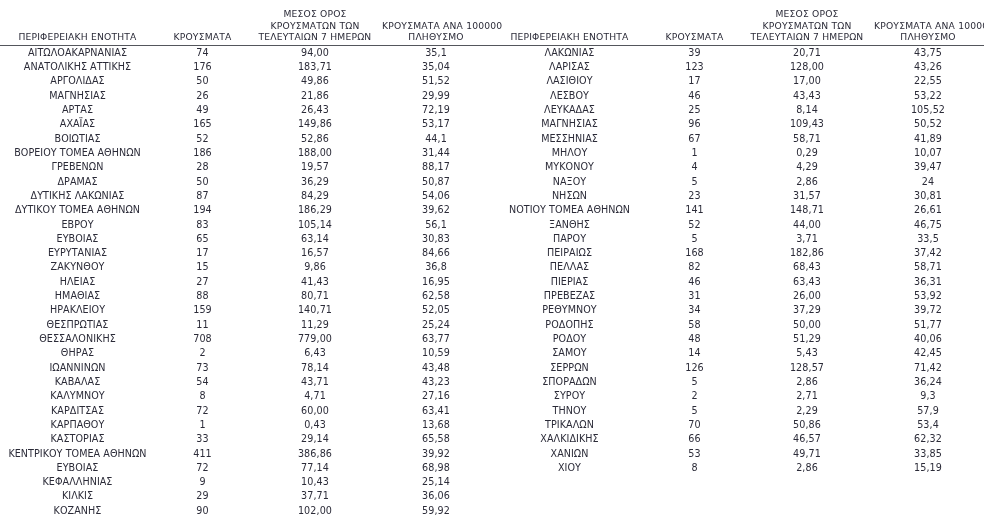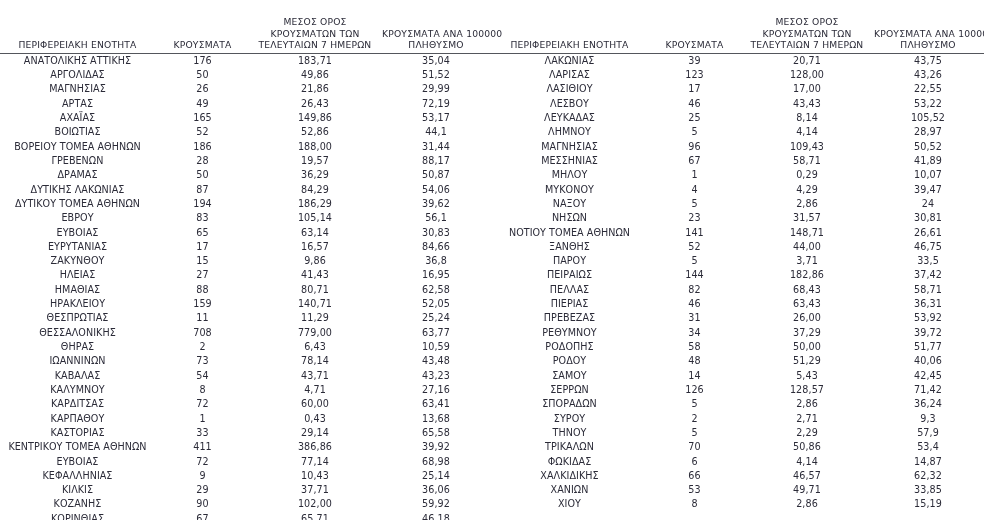--- a/index.html
+++ b/index.html
@@ -40,21 +40,21 @@
 
   table.cases col.c-name  { width: 155px; }
   table.cases col.c-cases { width: 95px; }
   table.cases col.c-avg   { width: 130px; }
   table.cases col.c-rate  { width: 112px; }
 
   thead th {
     font-weight: normal;
     font-size: 9.2px;
     vertical-align: bottom;
-    padding: 16px 2px 2px 2px;
+    padding: 8px 2px 2px 2px;
     line-height: 11.6px;
     border-bottom: 1.6px solid #54565c;
     height: 44px;
     box-sizing: border-box;
     letter-spacing: 0.02em;
   }
 
   thead th .hdr-line { display: block; white-space: nowrap; }
 
   tbody td {
@@ -98,20 +98,26 @@
             <span class="hdr-line">ΤΕΛΕΥΤΑΙΩΝ 7 ΗΜΕΡΩΝ</span>
           </th>
           <th>
             <span class="hdr-line">ΚΡΟΥΣΜΑΤΑ ΑΝΑ 100000</span>
             <span class="hdr-line">ΠΛΗΘΥΣΜΟ</span>
           </th>
         </tr>
       </thead>
       <tbody id="left-body">
           <tr>
+            <td class="name">ΑΙΤΩΛΟΑΚΑΡΝΑΝΙΑΣ</td>
+            <td class="num">74</td>
+            <td class="num">94,00</td>
+            <td class="num">35,1</td>
+          </tr>
+          <tr>
             <td class="name">ΑΝΑΤΟΛΙΚΗΣ ΑΤΤΙΚΗΣ</td>
             <td class="num">176</td>
             <td class="num">183,71</td>
             <td class="num">35,04</td>
           </tr>
           <tr>
             <td class="name">ΑΡΓΟΛΙΔΑΣ</td>
             <td class="num">50</td>
             <td class="num">49,86</td>
             <td class="num">51,52</td>
@@ -358,26 +364,20 @@
             <td class="num">43,43</td>
             <td class="num">53,22</td>
           </tr>
           <tr>
             <td class="name">ΛΕΥΚΑΔΑΣ</td>
             <td class="num">25</td>
             <td class="num">8,14</td>
             <td class="num">105,52</td>
           </tr>
           <tr>
-            <td class="name">ΛΗΜΝΟΥ</td>
-            <td class="num">5</td>
-            <td class="num">4,14</td>
-            <td class="num">28,97</td>
-          </tr>
-          <tr>
             <td class="name">ΜΑΓΝΗΣΙΑΣ</td>
             <td class="num">96</td>
             <td class="num">109,43</td>
             <td class="num">50,52</td>
           </tr>
           <tr>
             <td class="name">ΜΕΣΣΗΝΙΑΣ</td>
             <td class="num">67</td>
             <td class="num">58,71</td>
             <td class="num">41,89</td>
@@ -419,21 +419,21 @@
             <td class="num">46,75</td>
           </tr>
           <tr>
             <td class="name">ΠΑΡΟΥ</td>
             <td class="num">5</td>
             <td class="num">3,71</td>
             <td class="num">33,5</td>
           </tr>
           <tr>
             <td class="name">ΠΕΙΡΑΙΩΣ</td>
-            <td class="num">144</td>
+            <td class="num">168</td>
             <td class="num">182,86</td>
             <td class="num">37,42</td>
           </tr>
           <tr>
             <td class="name">ΠΕΛΛΑΣ</td>
             <td class="num">82</td>
             <td class="num">68,43</td>
             <td class="num">58,71</td>
           </tr>
           <tr>
@@ -496,26 +496,20 @@
             <td class="num">2,29</td>
             <td class="num">57,9</td>
           </tr>
           <tr>
             <td class="name">ΤΡΙΚΑΛΩΝ</td>
             <td class="num">70</td>
             <td class="num">50,86</td>
             <td class="num">53,4</td>
           </tr>
           <tr>
-            <td class="name">ΦΩΚΙΔΑΣ</td>
-            <td class="num">6</td>
-            <td class="num">4,14</td>
-            <td class="num">14,87</td>
-          </tr>
-          <tr>
             <td class="name">ΧΑΛΚΙΔΙΚΗΣ</td>
             <td class="num">66</td>
             <td class="num">46,57</td>
             <td class="num">62,32</td>
           </tr>
           <tr>
             <td class="name">ΧΑΝΙΩΝ</td>
             <td class="num">53</td>
             <td class="num">49,71</td>
             <td class="num">33,85</td>

